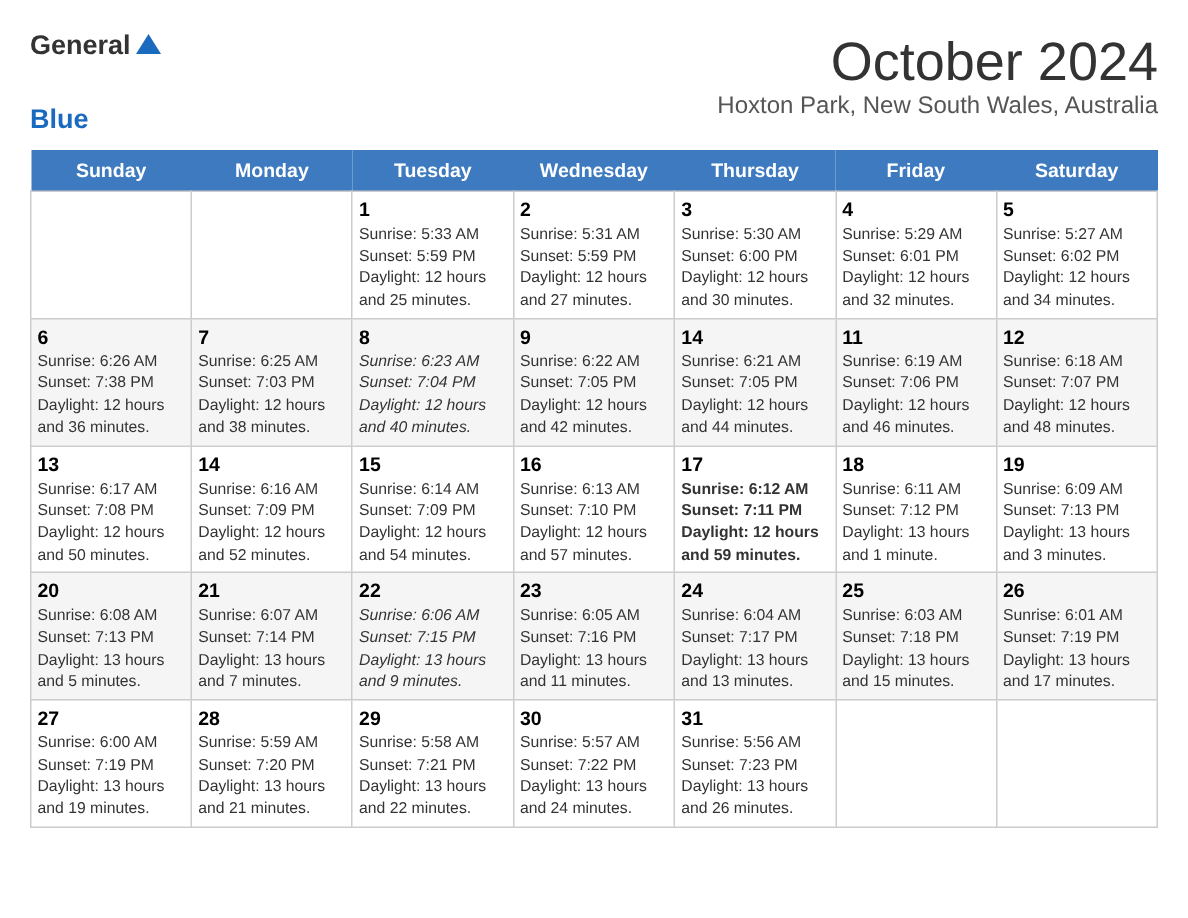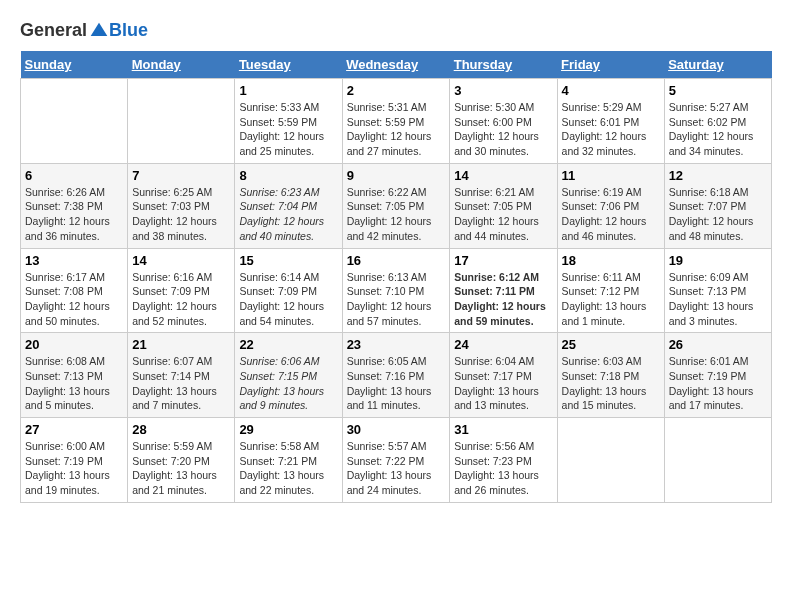--- a/index.html
+++ b/index.html
@@ -11,36 +11,37 @@
       padding: 20px;
     }
     .header {
       display: flex;
       justify-content: space-between;
       align-items: flex-start;
       margin-bottom: 10px;
     }
     .logo {
       display: flex;
-      flex-direction: row;
+      flex-direction: column;
       align-items: flex-start;
     }
     .logo-text {
       display: flex;
       align-items: center;
     }
     .logo-general {
       font-size: 18px;
       font-weight: bold;
       color: #333;
     }
     .logo-blue {
       font-size: 18px;
       font-weight: bold;
       color: #1a6bbf;
+      margin-top: 28px;
     }
     .logo-icon {
       width: 20px;
       height: 20px;
       margin-left: 2px;
     }
     .title-section {
       text-align: right;
     }
     .month-title {
@@ -54,24 +55,23 @@
     }
     table {
       width: 100%;
       border-collapse: collapse;
       font-size: 11px;
     }
     th {
       background-color: #3d7abf;
       color: white;
       padding: 6px 4px;
-      text-align: left;
+      text-align: center;
       font-size: 13px;
       font-weight: bold;
-      text-decoration: underline;
     }
     td {
       border: 1px solid #ccc;
       padding: 4px;
       vertical-align: top;
       height: 80px;
       width: 108px;
     }
     tr:nth-child(even) td {
       background-color: #f5f5f5;
@@ -96,20 +96,24 @@
 <div class="header">
   <div class="logo">
     <div class="logo-text">
       <span class="logo-general">General</span>
       <svg class="logo-icon" viewBox="0 0 24 24">
         <polygon points="12,2 22,18 2,18" fill="#1a6bbf"></polygon>
       </svg>
     </div>
     <span class="logo-blue">Blue</span>
   </div>
+  <div class="title-section">
+    <div class="month-title">October 2024</div>
+    <div class="location">Hoxton Park, New South Wales, Australia</div>
+  </div>
 </div>
 
 <table>
   <thead>
     <tr>
     <th>Sunday</th>
         <th>Monday</th>
         <th>Tuesday</th>
         <th>Wednesday</th>
         <th>Thursday</th>

